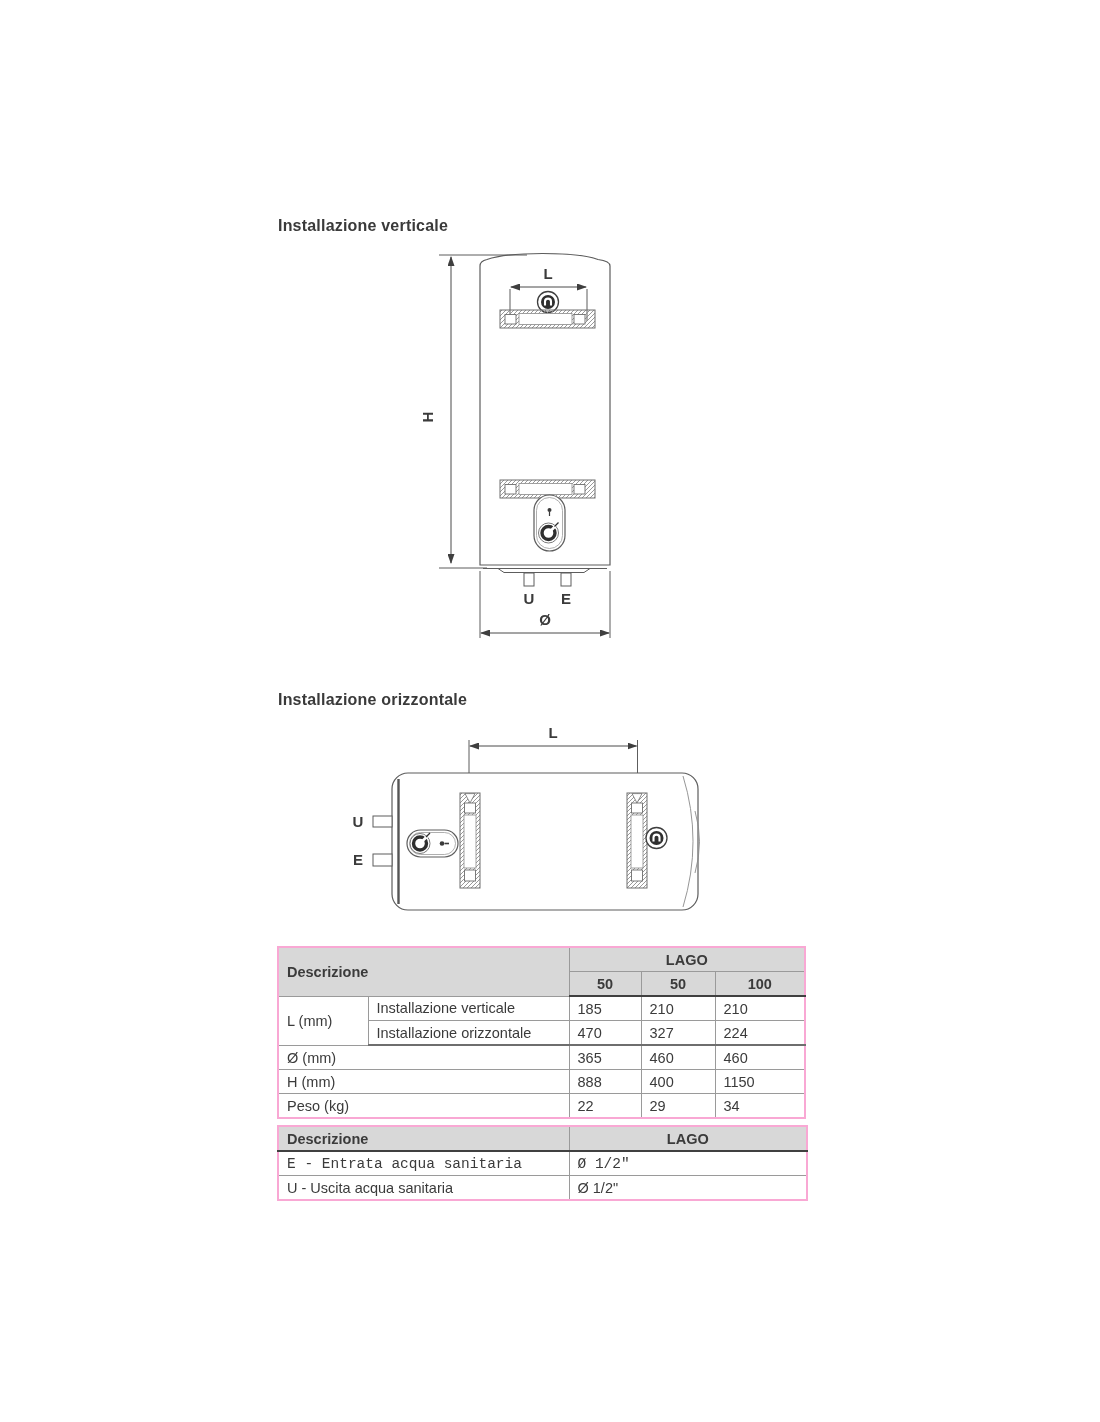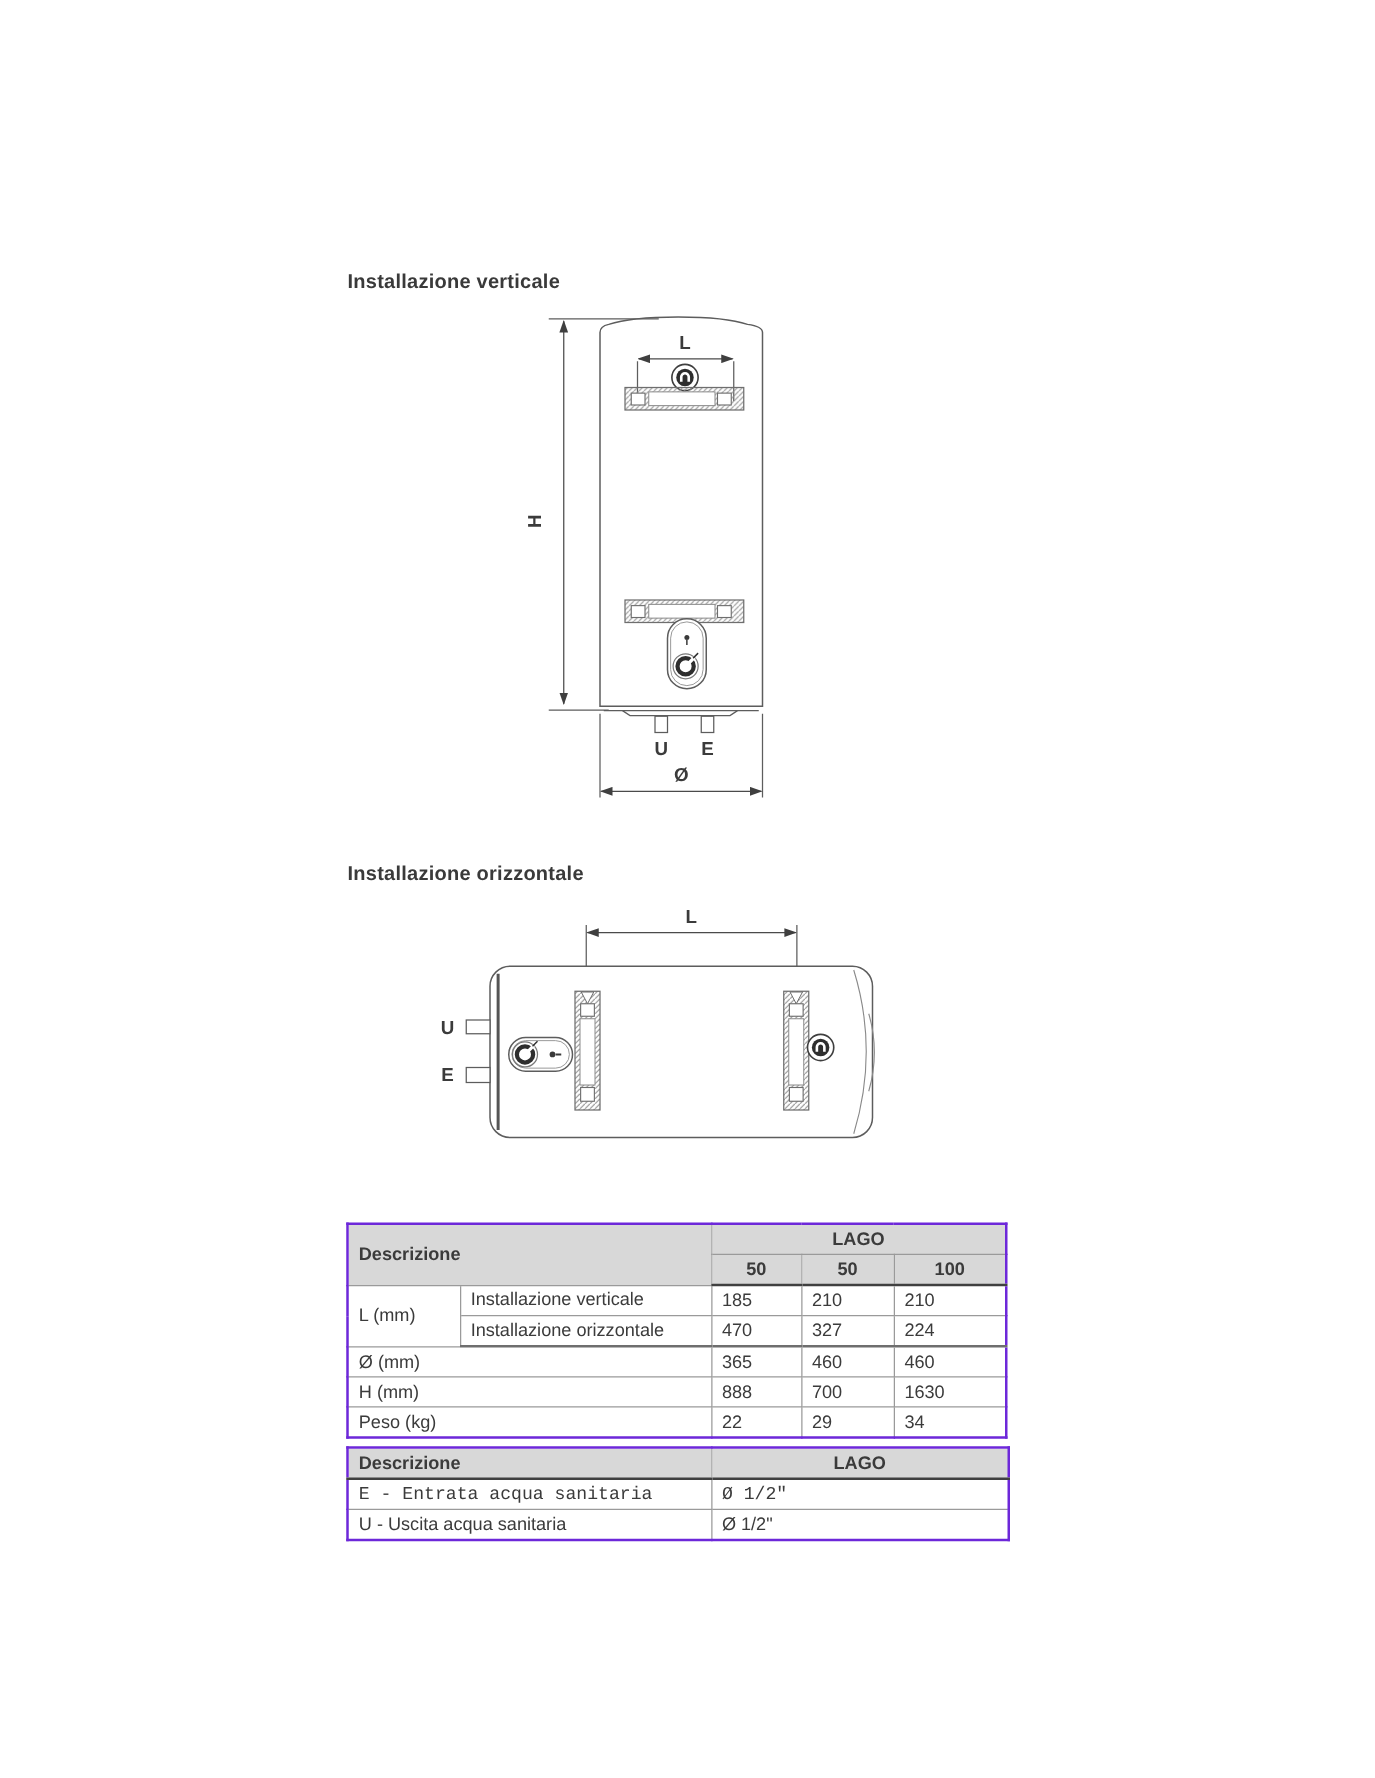--- a/index.html
+++ b/index.html
@@ -19,21 +19,21 @@
   table.spec{
     position:absolute;border-collapse:collapse;table-layout:fixed;
     font-size:14.5px;color:#3b3b3b;background:#fff;
   }
   table.spec td, table.spec th{
     border:1px solid #9a9a9a;padding:1px 8px;height:21px;
     font-weight:normal;overflow:hidden;white-space:nowrap;
   }
   table.spec th{background:#d8d8d8;font-weight:bold;}
   table.spec .left{text-align:left;}
-  table.spec{border:2px solid #6d28d9;margin-top:32px;}
+  table.spec{border:2px solid #f9a8d4;}
   #dim-table{left:277px;top:946px;width:527px;}
   #conn-table{left:277px;top:1125px;width:529px;}
   #dim-table tr.models th{border-bottom:2px solid #404040;}
   #dim-table tr.l-horiz td{border-bottom:2px solid #6e6e6e;}
   #dim-table th.brand-cell{border-bottom:1px solid #9a9a9a;}
   .lago-sep{border-left:1px solid #777 !important;}
   #conn-table th{border-bottom:2px solid #404040;}
 </style>
 </head>
 <body>
@@ -221,22 +221,22 @@
     </tr>
     <tr>
       <td class="left" colspan="2">Ø (mm)</td>
       <td class="lago-sep">365</td>
       <td>460</td>
       <td>460</td>
     </tr>
     <tr>
       <td class="left" colspan="2">H (mm)</td>
       <td class="lago-sep">888</td>
-      <td>700</td>
-      <td>1630</td>
+      <td>400</td>
+      <td>1150</td>
     </tr>
     <tr>
       <td class="left" colspan="2">Peso (kg)</td>
       <td class="lago-sep">22</td>
       <td>29</td>
       <td>34</td>
     </tr>
   </tbody>
     </table>
 

